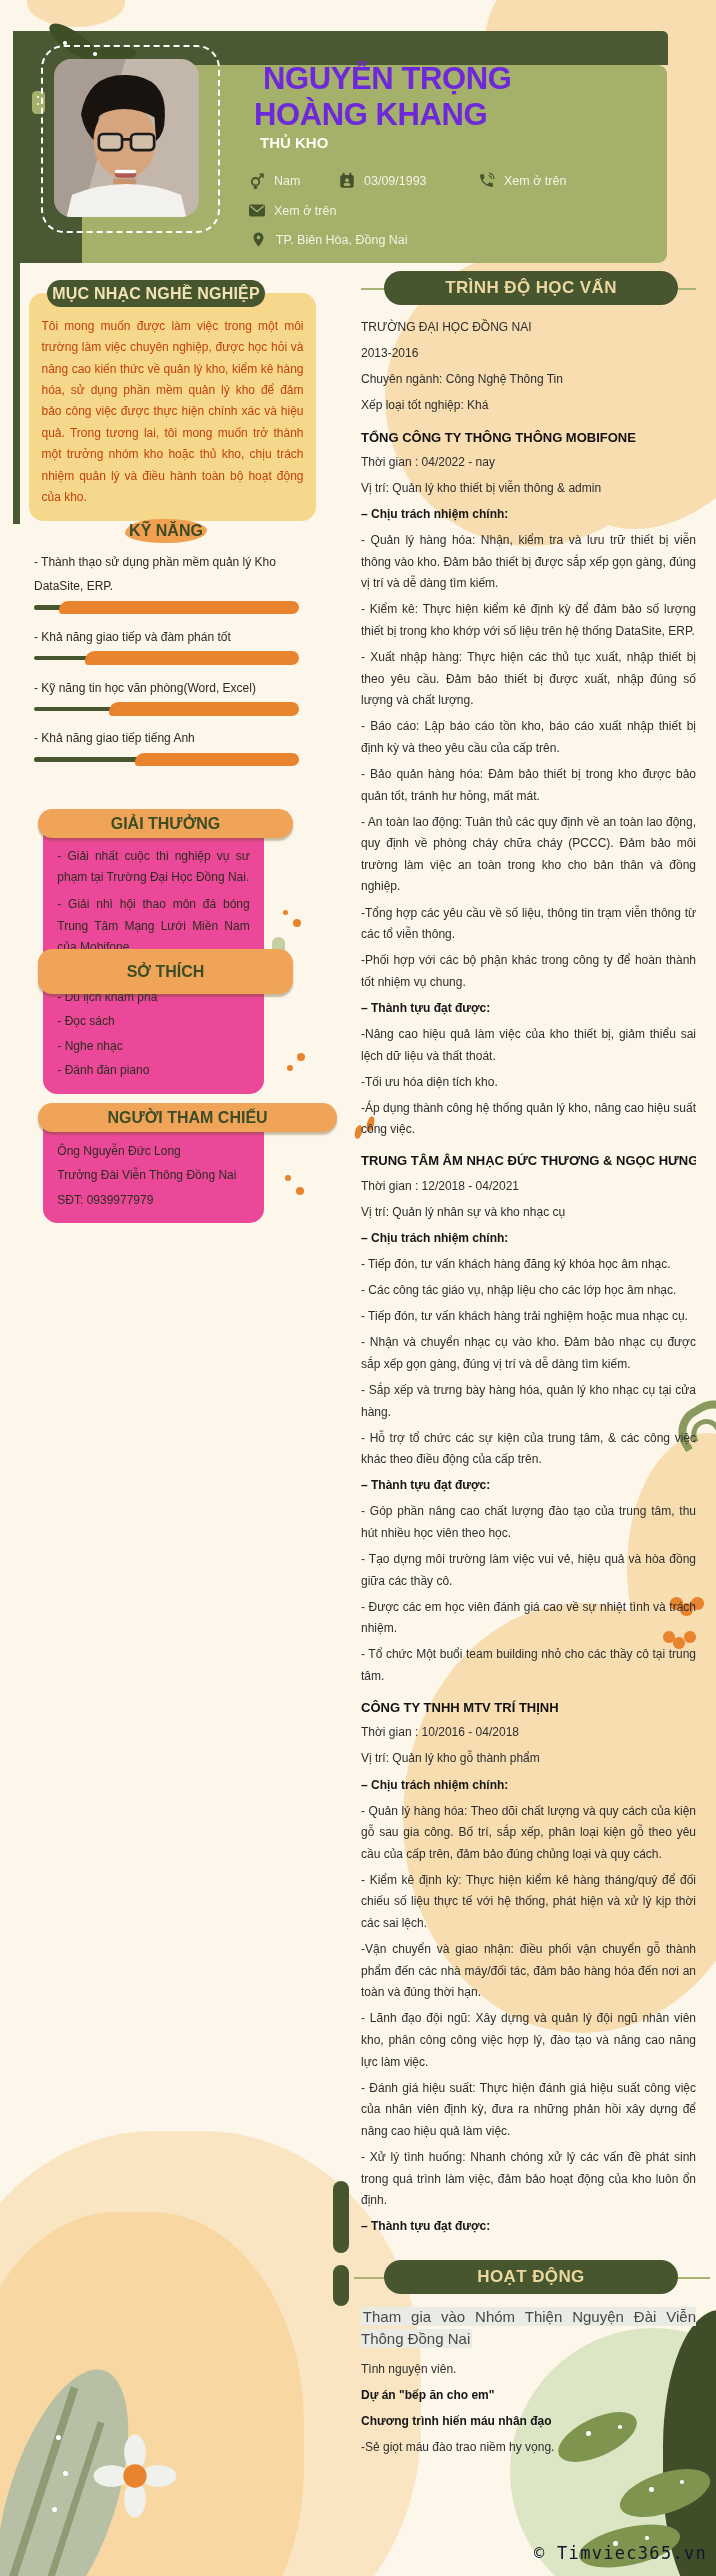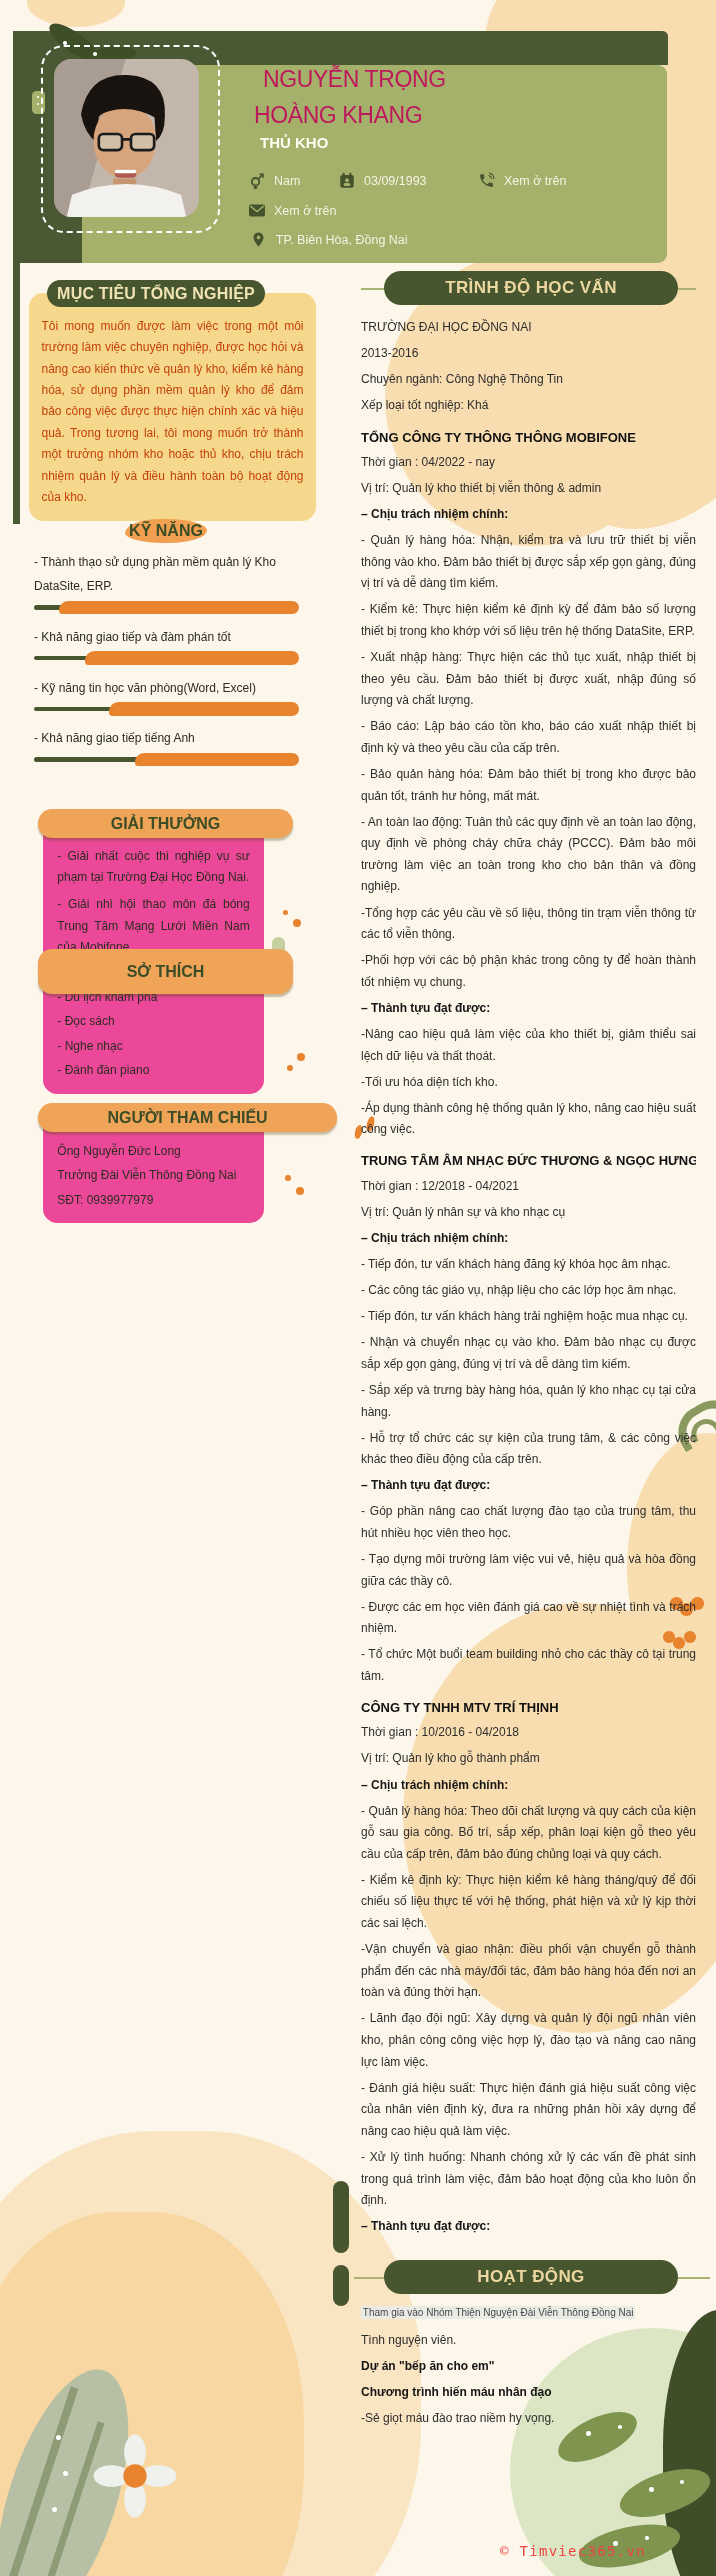--- a/index.html
+++ b/index.html
@@ -14,22 +14,22 @@
   .wdot{position:absolute;border-radius:50%;background:#fff;z-index:2}
   
   .band-top{position:absolute;left:12.5px;top:31px;width:655px;height:34px;background:#4a5933;border-radius:5.4px 5.4px 0 0;z-index:1}
   .band-left{position:absolute;left:12.5px;top:31px;width:70px;height:232px;background:#4a5933;z-index:1}
   .left-line{position:absolute;left:12.5px;top:263px;width:7.2px;height:261px;background:#4a5933;z-index:1}
   .header-box{position:absolute;left:82px;top:65px;width:585px;height:198px;background:#a5b06b;border-radius:0 9px 9px 0;z-index:2}
   .leaf{position:absolute;background:#3e4e27;border-radius:50%;z-index:2}
   .charm{position:absolute;background:#a5b06b;border-radius:4.5px;z-index:2}
   .dash-frame{position:absolute;left:41px;top:45px;width:175px;height:184px;border:2.7px dashed #fff;border-radius:23px;z-index:3}
   .photo{position:absolute;left:54px;top:59px;width:145px;height:158px;border-radius:18px;overflow:hidden;z-index:4}
-  .name{position:absolute;left:254px;top:61px;width:403px;z-index:4;color:#be185d;font-weight:normal;
-        font-size:23px;line-height:36px;letter-spacing:-0.4px}
+  .name{position:absolute;left:254px;top:61px;width:403px;z-index:4;color:#6d28d9;font-weight:bold;
+        font-size:31px;line-height:36px;letter-spacing:-0.4px}
   .name .l1{padding-left:9px}
   .role{position:absolute;left:260px;top:134px;z-index:4;color:#fdfdf2;font-weight:bold;font-size:15px}
   .contact{position:absolute;left:248px;top:172px;width:421px;z-index:4;color:#f6f3e4;font-size:12.5px}
   .crow{position:relative;height:29.5px}
   .citem{position:absolute;display:flex;align-items:center;gap:8px}
   .cicon{width:18px;height:18px;display:inline-block}
   
   .pill-dark{position:absolute;background:#47562e;border-radius:13.4px;display:flex;align-items:center;justify-content:center;
              color:#f2e3b3;font-weight:bold;font-size:16px;z-index:4;letter-spacing:0.2px}
   .pill-orange{position:absolute;background:#f0a458;border-radius:14.3px;display:flex;align-items:center;justify-content:center;
@@ -55,24 +55,24 @@
   .rc-line{position:absolute;left:-7.2px;right:-14.3px;top:19px;height:1.8px;background:#a9b474}
   .rc-pill{position:absolute;left:23px;right:18px;top:1.8px;height:34px;background:#47562e;border-radius:17px;
            display:flex;align-items:center;justify-content:center;color:#ecd7a0;font-weight:bold;font-size:17px;letter-spacing:0.4px}
   .rcol p,.acts p{margin:0 0 4.5px;font-size:12px;line-height:1.8;color:#2e2e2e}
   .rcol p.j,.acts p.j{text-align:justify}
   .rcol h3{margin:12.5px 0 7.2px;font-size:13px;color:#121212;white-space:nowrap}
   .rcol .lbl{font-weight:bold;color:#151515}
   .edu-school{font-weight:normal;color:#121212}
   .acts{position:absolute;left:361px;top:2258px;width:335px;z-index:3}
   .hl{background:#ebebe6;color:#474747;padding:0.9px 1.8px}
-  .acts .big{font-size:10px;line-height:1.45;text-align:justify;margin-bottom:9px}
+  .acts .big{font-size:15px;line-height:1.45;text-align:justify;margin-bottom:9px}
   .acts .bold{font-weight:bold;color:#151515}
-  .footer{position:absolute;left:500px;top:2543px;z-index:4;font-family:"DejaVu Sans Mono",monospace;
-          font-size:14px;letter-spacing:1.3px;color:#ef4444}
+  .footer{position:absolute;left:534px;top:2543px;z-index:4;font-family:"DejaVu Sans Mono",monospace;
+          font-size:17px;letter-spacing:1.3px;color:#0f172a}
   .pill-dk-side{position:absolute;background:#47562e;border-radius:8px;z-index:1}
   .arc{position:absolute;border:8px solid #8a9a5e;border-bottom:none;border-radius:27px 27px 0 0;z-index:1}
   .teardrop{position:absolute;background:#e8832e;border-radius:50%;z-index:1}
   .stripe{position:absolute;background:#8e9b77;z-index:1}
 </style>
 </head>
 <body>
 
 <div class="blob tan" style="left:27px;top:-22.4px;width:98px;height:49px"></div>
 <div class="blob tan" style="left:484px;top:-81px;width:340px;height:215px;transform:rotate(-8deg)"></div>
@@ -229,21 +229,21 @@
           </svg>
       </span>
       <span>TP. Biên Hòa, Đồng Nai</span>
     </span>
   </div>
 </div>
 
 <div class="box-yellow">
   <p>Tôi mong muốn được làm việc trong một môi trường làm việc chuyên nghiệp, được học hỏi và nâng cao kiến thức về quản lý kho, kiểm kê hàng hóa, sử dụng phần mềm quản lý kho để đảm bảo công việc được thực hiện chính xác và hiệu quả. Trong tương lai, tôi mong muốn trở thành một trưởng nhóm kho hoặc thủ kho, chịu trách nhiệm quản lý và điều hành toàn bộ hoạt động của kho.</p>
 </div>
-<div class="pill-dark" style="left:47px;top:280px;width:218px;height:27px">MỤC TIÊU TỔNG NGHIỆP</div>
+<div class="pill-dark" style="left:47px;top:280px;width:218px;height:27px">MỤC NHẠC NGHỀ NGHIỆP</div>
 
 <div class="ktitle">KỸ NĂNG</div>
 <div class="skills-wrap">
   <div class="skill">
     <p class="skill-label">- Thành thạo sử dụng phần mềm quản lý Kho DataSite, ERP.</p>
     <div class="skill-bar" style="--g: 12%;">
         <div class="sb-green"></div>
         <div class="sb-orange"></div>
       </div>
   </div>

